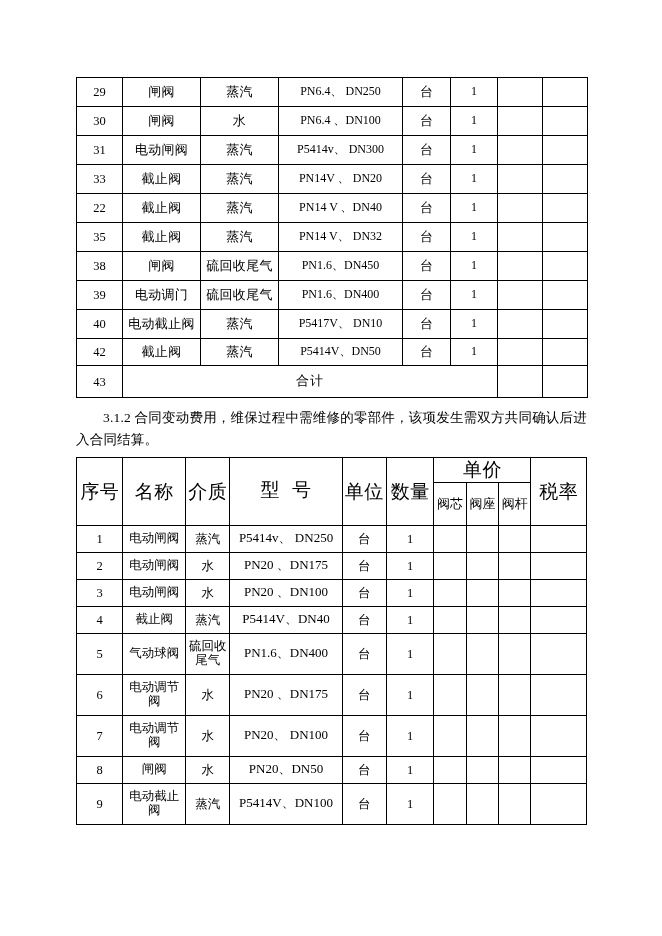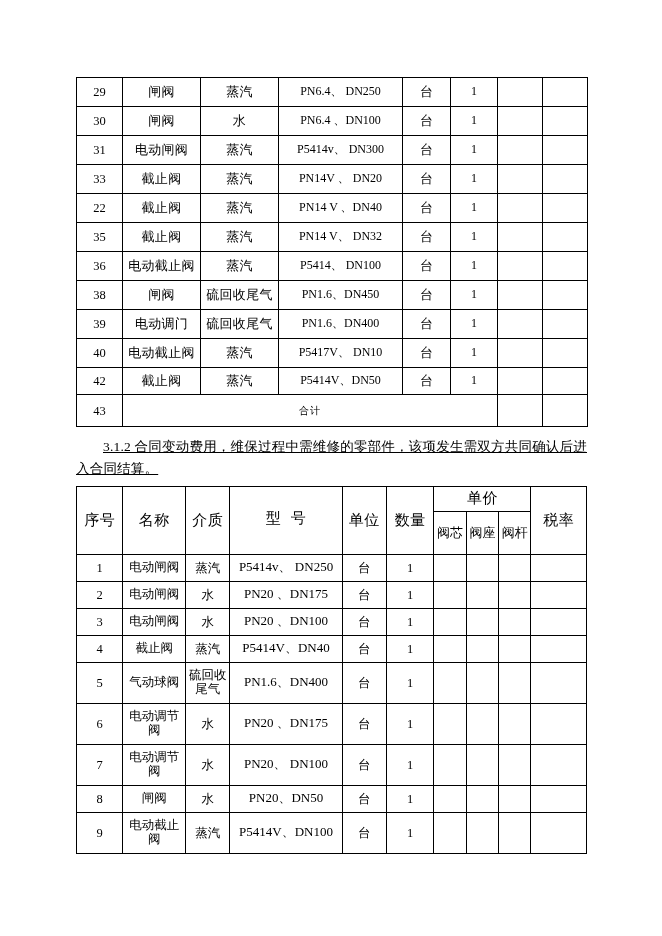--- a/index.html
+++ b/index.html
@@ -49,58 +49,57 @@
   .t1 td {
     height: 28px;
     font-size: 12.5px;
   }
   .t1 td.num { font-size: 12.5px; font-family: "Liberation Serif", serif; }
   .t1 td.cn  { font-size: 13px; letter-spacing: 0.3px; }
   .t1 td.model { font-size: 12px; font-family: "Liberation Serif", serif; }
   .t1 td.unit { font-size: 13px; }
   .t1 td.qty  { font-size: 12px; }
   .t1 tr.r42 td { height: 26px; }
-  .t1 td.total { font-size: 10px; letter-spacing: 1px; }
+  .t1 td.total { font-size: 13px; letter-spacing: 1px; }
   .t1 tr.total-row td { height: 31px; margin-left: 34px; }
 
   
   .t1 col.c-no    { width: 46px; }
   .t1 col.c-name  { width: 78px; }
   .t1 col.c-med   { width: 78px; }
   .t1 col.c-model { width: 124px; }
   .t1 col.c-unit  { width: 48px; }
   .t1 col.c-qty   { width: 47px; }
   .t1 col.c-x1    { width: 45px; }
   .t1 col.c-x2    { width: 45px; }
 
   
   .para {
     font-size: 13.5px;
     line-height: 1.62;
     text-align: justify;
     margin: 9px 0 6px 0;
     letter-spacing: 0.2px;
     text-indent: 2em;
-    text-decoration: underline;
   }
 
   
   .t2 col.c2-no    { width: 46px; }
   .t2 col.c2-name  { width: 62px; }
   .t2 col.c2-med   { width: 44px; }
   .t2 col.c2-model { width: 111px; }
   .t2 col.c2-unit  { width: 44px; }
   .t2 col.c2-qty   { width: 47px; }
   .t2 col.c2-p1    { width: 32px; }
   .t2 col.c2-p2    { width: 32px; }
   .t2 col.c2-p3    { width: 32px; }
   .t2 col.c2-tax   { width: 55px; }
 
   .t2 td { font-size: 12.5px; }
-  .t2 td.hd { font-size: 15px; letter-spacing: 0.5px; }
+  .t2 td.hd { font-size: 19px; letter-spacing: 0.5px; }
   .t2 td.hd-sub { font-size: 13px; line-height: 1.0; }
   .t2 tr.hdr-a td { height: 24px; }
   .t2 tr.hdr-b td { height: 42px; margin-left: 12px; }
   .t2 td.name2 { font-size: 12.5px; line-height: 1.08; }
   .t2 td.model2 { font-size: 13px; }
   .t2 tr.rowtall td { height: 40px; }
   .t2 tr.rowshort td { height: 26px; }
   .sp-wide { letter-spacing: 6px; padding-left: 6px; font-family: Liberation Mono, monospace; }
 </style>
 </head>
@@ -169,30 +168,20 @@
           <td class="unit">台</td>
           <td class="qty">1</td>
           <td></td>
           <td></td>
         </tr>
         <tr>
           <td class="num">35</td>
           <td class="cn">截止阀</td>
           <td class="cn">蒸汽</td>
           <td class="model">PN14 V、  DN32</td>
-          <td class="unit">台</td>
-          <td class="qty">1</td>
-          <td></td>
-          <td></td>
-        </tr>
-        <tr>
-          <td class="num">36</td>
-          <td class="cn">电动截止阀</td>
-          <td class="cn">蒸汽</td>
-          <td class="model">P5414、  DN100</td>
           <td class="unit">台</td>
           <td class="qty">1</td>
           <td></td>
           <td></td>
         </tr>
         <tr>
           <td class="num">38</td>
           <td class="cn">闸阀</td>
           <td class="cn">硫回收尾气</td>
           <td class="model">PN1.6、DN450</td>

